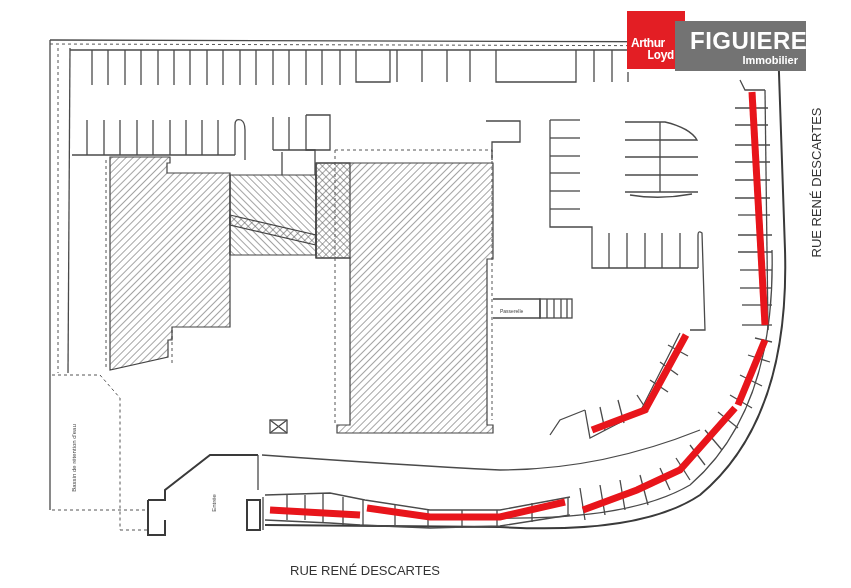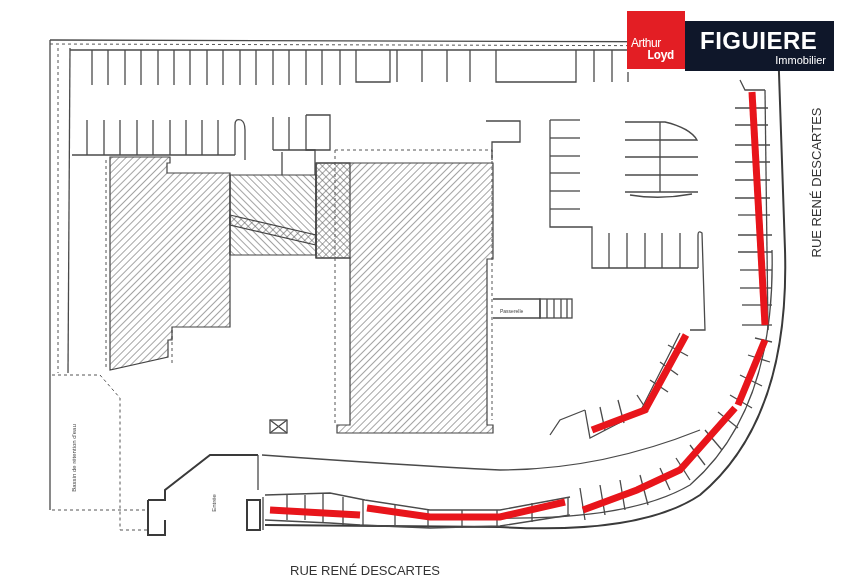--- a/index.html
+++ b/index.html
@@ -6,25 +6,25 @@
   body { width: 851px; height: 588px; position: relative; overflow: hidden; font-family: "Liberation Sans", sans-serif; }
   #plan { position: absolute; left: 0; top: 0; width: 851px; height: 588px; }
   .ln { stroke: #4a4a4a; stroke-width: 1.3; fill: none; }
   .thick { stroke: #3a3a3a; stroke-width: 2; fill: none; }
   .dash { stroke: #555; stroke-width: 1; fill: none; stroke-dasharray: 3 3; }
   .bld { fill: url(#hatch); stroke: #444; stroke-width: 1.2; }
   .bld2 { fill: url(#hatch2); stroke: #444; stroke-width: 1.2; }
   .red { stroke: #e8151b; stroke-width: 7; fill: none; stroke-linecap: butt; stroke-linejoin: miter; }
   .logo { position: absolute; left: 627px; top: 11px; width: 207px; height: 60px; }
   .logo-red { position: absolute; left: 0; top: 0; width: 58px; height: 58px; background: #e31e24; color: #fff; }
-  .logo-red .l1 { position: absolute; left: 4px; top: 25px; font-size: 12px; font-weight: normal; letter-spacing: -0.5px; }
+  .logo-red .l1 { position: absolute; left: 4px; top: 25px; font-size: 12px; font-weight: bold; letter-spacing: -0.5px; }
   .logo-red .l2 { position: absolute; left: 20px; top: 38px; font-size: 12px; font-weight: bold; letter-spacing: -0.5px; font-family: Liberation Mono, monospace; }
-  .logo-navy { position: absolute; left: 58px; top: 10px; width: 149px; height: 50px; background: #0f172a; color: #fff; }
+  .logo-navy { position: absolute; left: 48px; top: 10px; width: 131px; height: 50px; background: #737373; color: #fff; }
   .logo-navy .t1 { position: absolute; left: 15px; top: 6px; font-size: 24px; font-weight: bold; letter-spacing: 0.5px; }
-  .logo-navy .t2 { position: absolute; right: 8px; top: 33px; font-size: 11px; font-weight: normal; }
+  .logo-navy .t2 { position: absolute; right: 8px; top: 33px; font-size: 11px; font-weight: bold; }
   .street-h { position: absolute; left: 290px; top: 563px; font-size: 13px; color: #333; }
   .street-v { position: absolute; left: 796px; top: 180px; font-size: 13px; color: #333; transform: rotate(-90deg); transform-origin: center; white-space: nowrap; width: 140px; text-align: center; margin-left: -50px; }
   .lbl-small { position: absolute; font-size: 6px; color: #444; white-space: nowrap; }
   .lbl-bassin { left: 40px; top: 455px; transform: rotate(-90deg); }
   .lbl-entree { left: 205px; top: 500px; transform: rotate(-90deg); }
   .lbl-passerelle { left: 500px; top: 308px; font-size: 5px; }
 </style>
 </head>
 <body>
 

